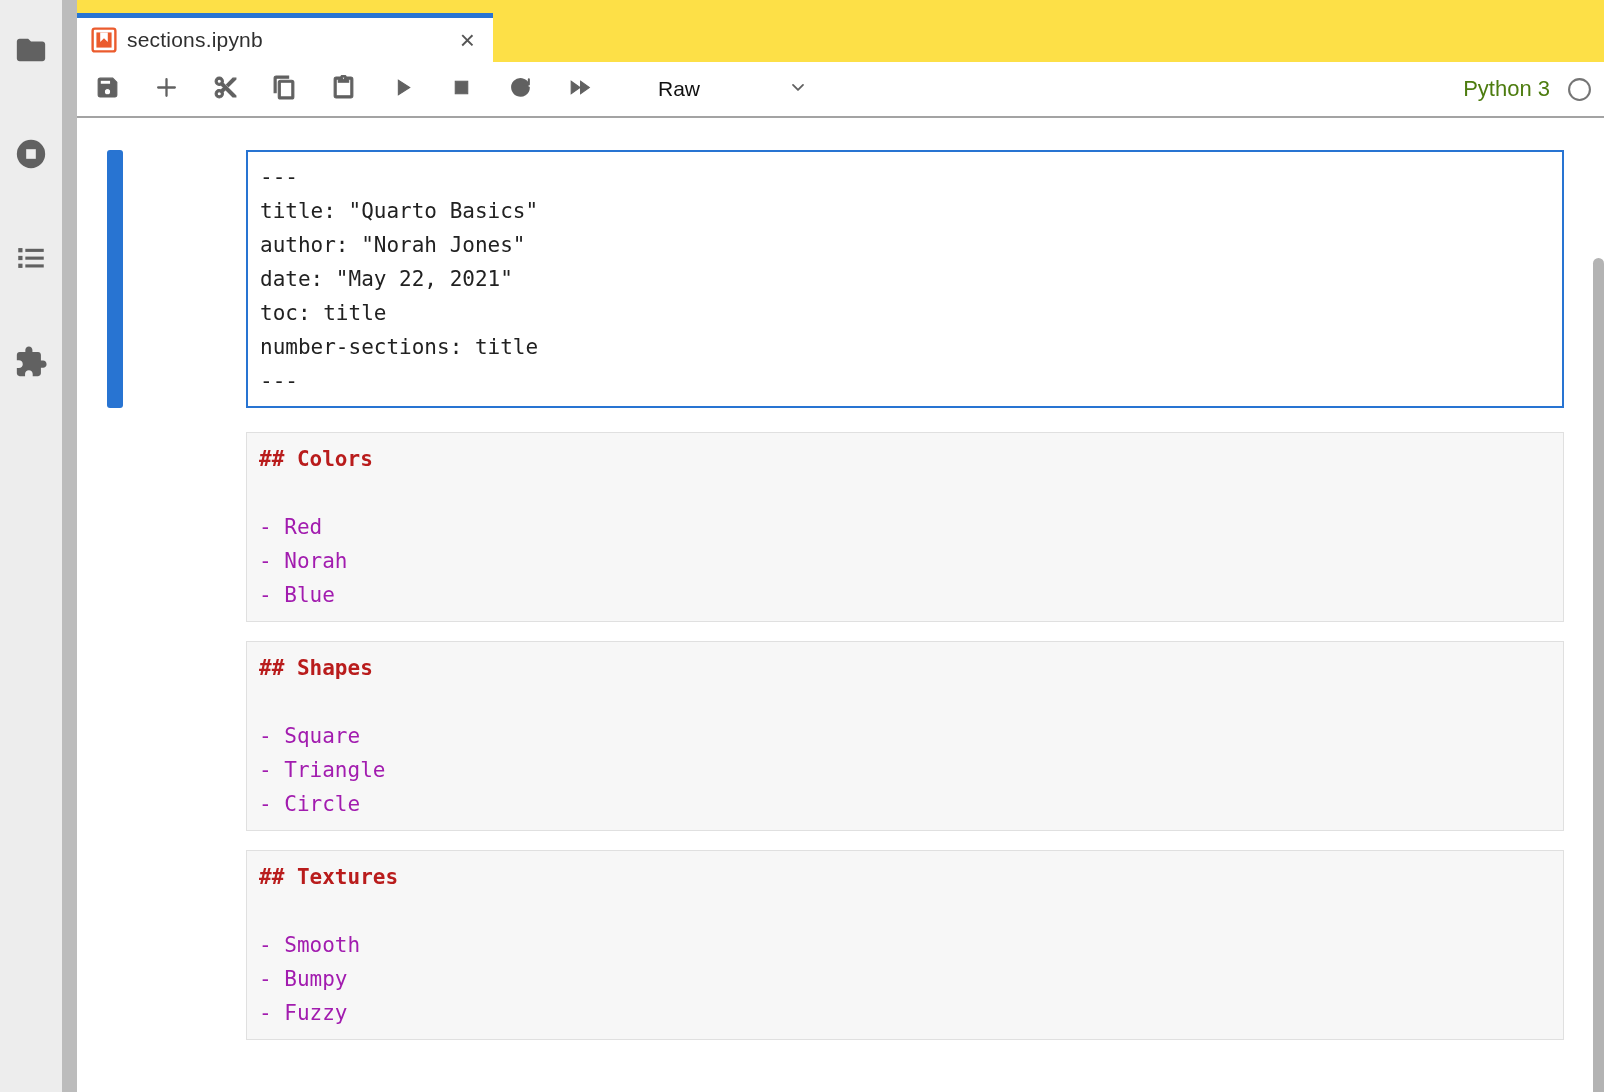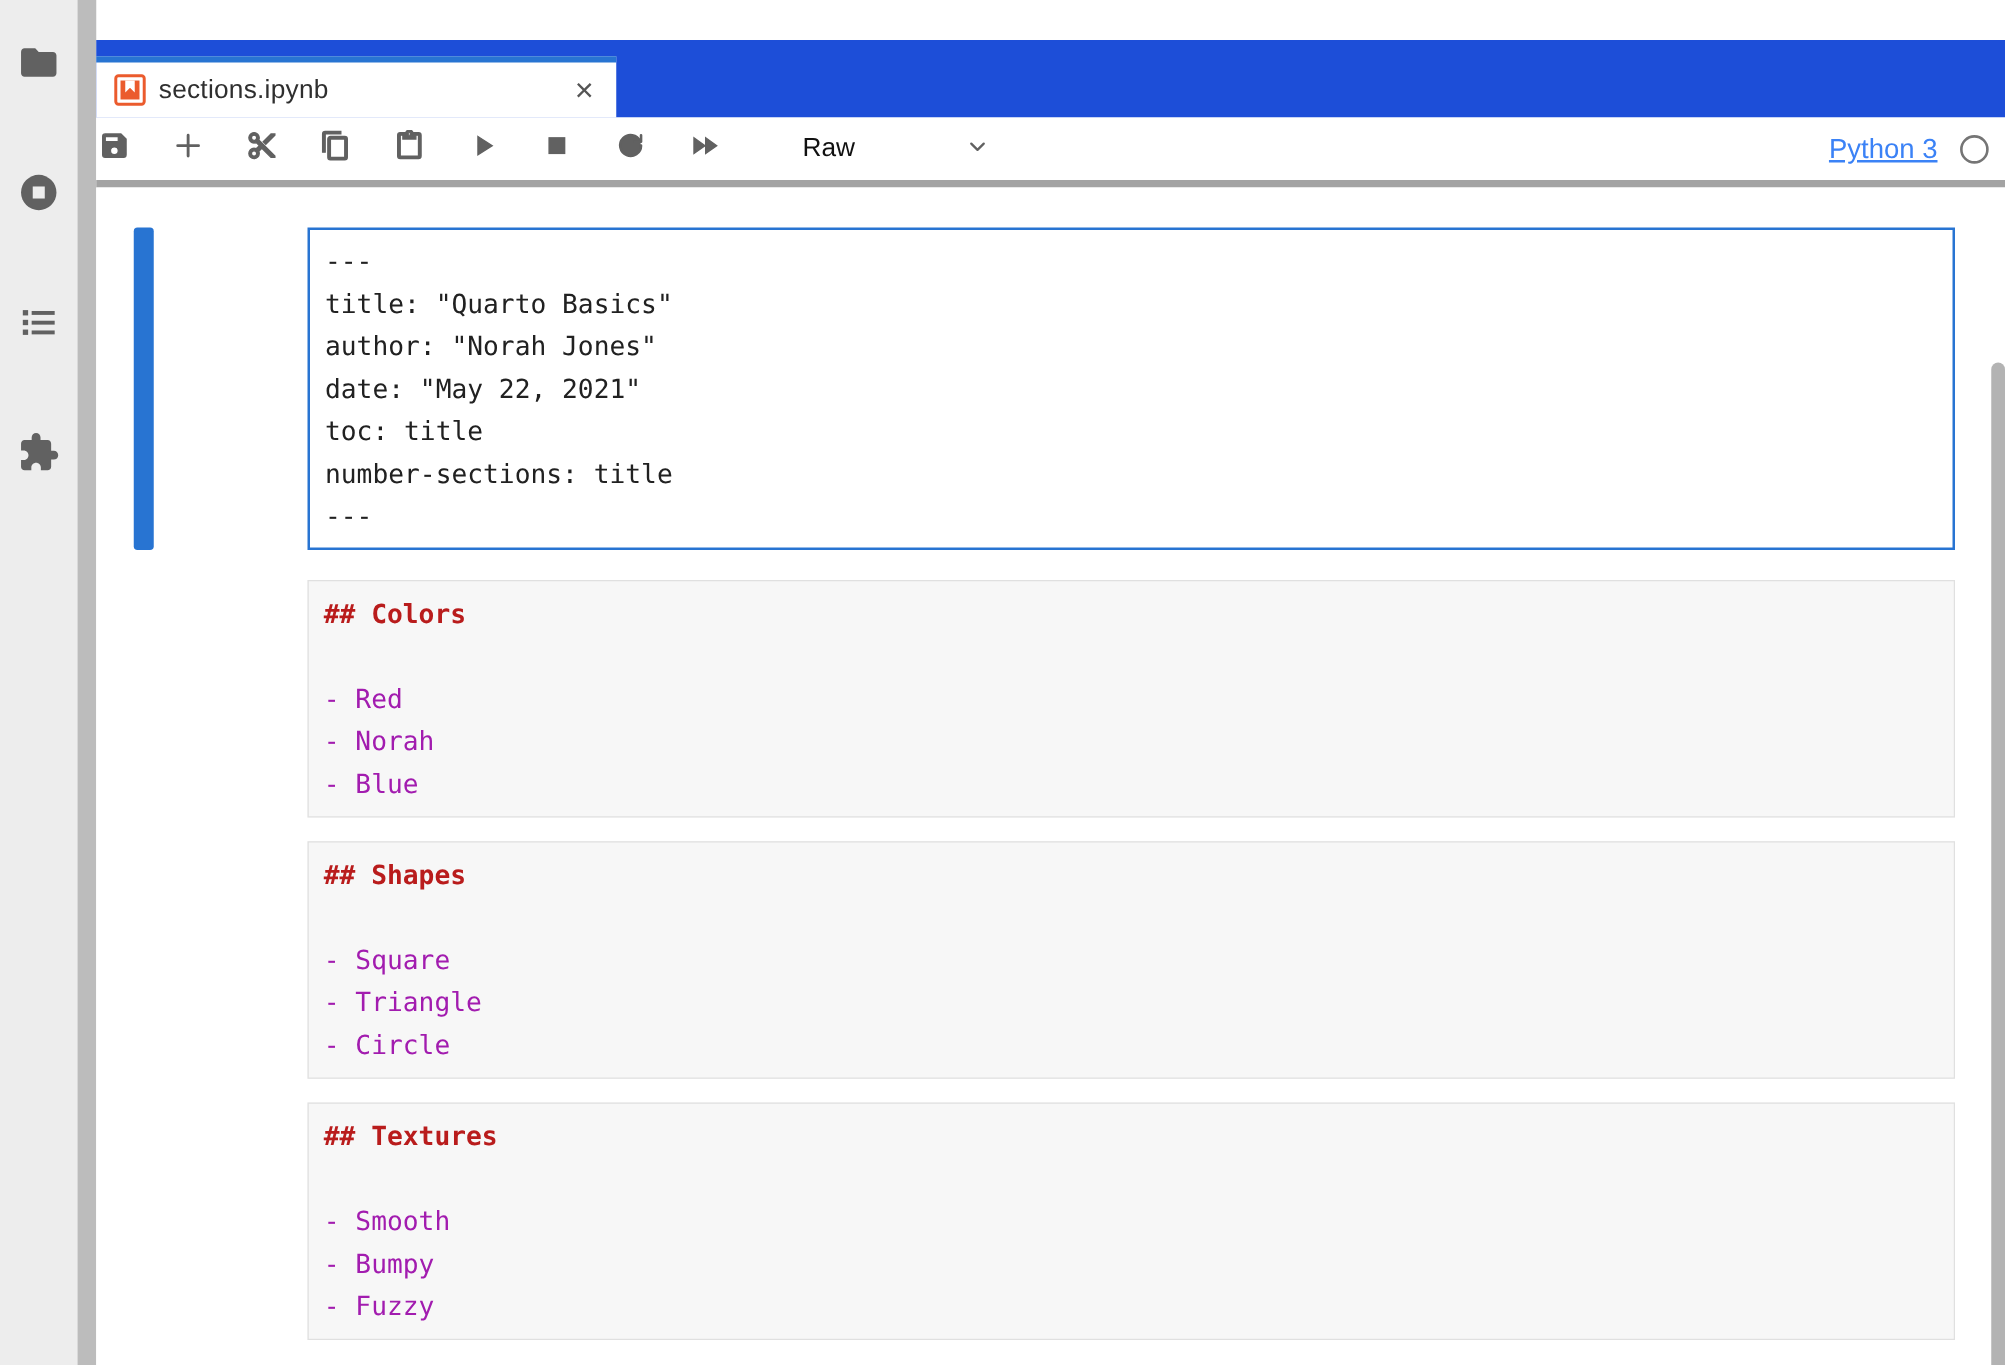--- a/index.html
+++ b/index.html
@@ -13,41 +13,41 @@
   .side-btn { width:34px; height:34px; display:flex; align-items:center; justify-content:center;
               cursor:pointer; }
   .side-btn svg { width:34px; height:34px; fill:#616161; }
 
   .splitter { width:15px; background:#bcbcbc; flex:0 0 15px; }
 
   
   .main { flex:1; display:flex; flex-direction:column; position:relative; min-width:0; }
 
   
-  .tabbar { height:62px; background:#1d4ed8; display:flex; align-items:flex-end; flex:0 0 62px;margin-top:32px; }
+  .tabbar { height:62px; background:#fde047; display:flex; align-items:flex-end; flex:0 0 62px; }
   .tab { width:416px; height:49px; background:#ffffff; border-top:5px solid #2874d2;
          display:flex; align-items:center; padding:0 18px 0 14px; gap:10px; }
   .tab-icon { width:26px; height:26px; flex:0 0 26px; }
   .tab-label { font-size:21px; color:#2f2f2f; letter-spacing:.2px; }
   .tab-close { margin-left:auto; font-size:26px; color:#555; line-height:1; cursor:pointer;
                font-weight:300; }
 
   
-  .toolbar { height:56px; background:#ffffff; border-bottom:6px solid #a3a3a3;
-             display:flex; align-items:center; padding-left:0; padding-right:12px;
+  .toolbar { height:56px; background:#ffffff; border-bottom:2px solid #a3a3a3;
+             display:flex; align-items:center; padding-left:16px; padding-right:12px;
              gap:31px; flex:0 0 56px; }
   .tool-btn { width:28px; height:28px; display:flex; align-items:center; justify-content:center;
               cursor:pointer; }
   .tool-btn svg { width:25px; height:25px; fill:#616161; stroke:#616161; }
   .celltype { margin-left:34px; width:150px; display:flex; align-items:center;
               justify-content:space-between; cursor:pointer; }
   .celltype-label { font-size:21px; color:#111; }
   .celltype svg { width:20px; height:20px; stroke:#616161; fill:none; }
   .kernel { margin-left:auto; display:flex; align-items:center; gap:17px; }
-  .kernel-name { font-size:22px; color:#3b82f6;text-decoration:underline; }
+  .kernel-name { font-size:22px; color:#4d7c0f; }
   .kernel-status { width:25px; height:25px; }
 
   
   .notebook { flex:1; background:#ffffff; padding:32px 0 0 30px; overflow:hidden; position:relative; }
   .cell { display:flex; align-items:stretch; margin-bottom:19px; }
   .collapser { width:16px; flex:0 0 16px; border-radius:3px; background:transparent; cursor:pointer; }
   .cell.selected .collapser { background:#2874d2; }
   .prompt { width:123px; flex:0 0 123px; }
   .editor { width:1318px; flex:0 0 1318px;
             font-family:"DejaVu Sans Mono","Liberation Mono",monospace;

